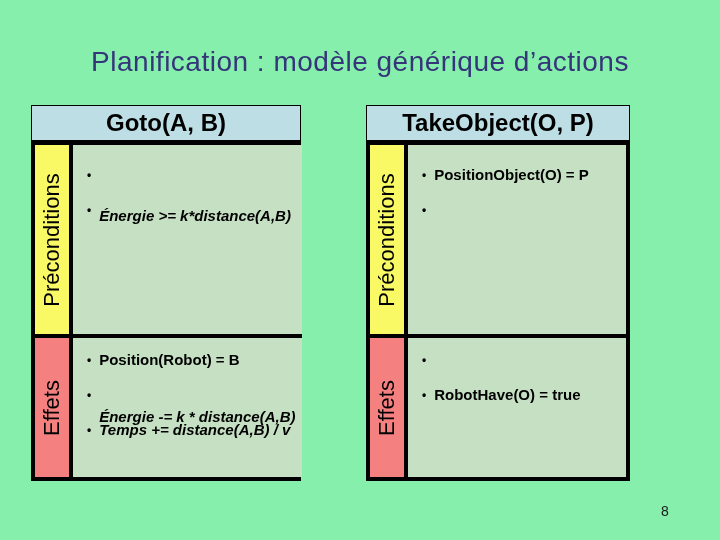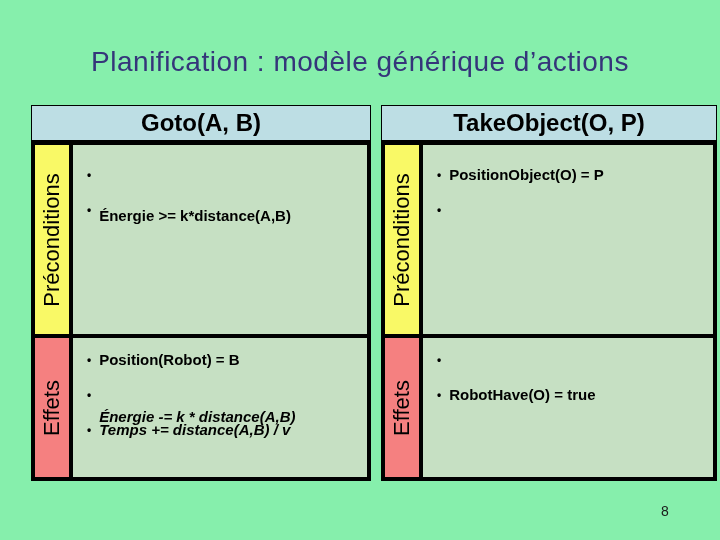--- a/index.html
+++ b/index.html
@@ -17,22 +17,22 @@
     top:46px; left:0; width:720px;
     text-align:center;
     font-size:28px;
     font-weight:400;
     color: var(--title-color, #35357A);
     letter-spacing:0.5px;
     white-space:nowrap;
   }
 
   .action-table { position:absolute; top:105px; }
-  .tbl-left  { left:31px;  width:340px; }
-  .tbl-right { left:381px; width:336px; }
+  .tbl-left  { left:31px;  width:270px; }
+  .tbl-right { left:366px; width:264px; }
 
   .tbl-header {
     height:36px;
     background: var(--header-bg, #BDDEE4);
     border:1px solid var(--border-color, #000000);
     text-align:center;
     line-height:34px;
     font-size:24px;
     font-weight:bold;
     color:#000;
@@ -102,21 +102,21 @@
     <div class="tbl-body">
       <div class="cell label pre">
         <span class="vtext">Préconditions</span>
       </div>
       <div class="cell content pre">
         <div class="line">
           <span class="bullet">•</span>
         </div>
         <div class="line">
           <span class="bullet">•</span>
-          <span style=" margin-top: 11px;">Énergie &gt;= k*distance(A,B)</span>
+          <span style="font-style: italic; margin-top: 11px;">Énergie &gt;= k*distance(A,B)</span>
         </div>
       </div>
       <div class="cell label eff">
         <span class="vtext">Effets</span>
       </div>
       <div class="cell content eff">
         <div class="line">
           <span class="bullet">•</span>
           <span>Position(Robot) = B</span>
         </div>

